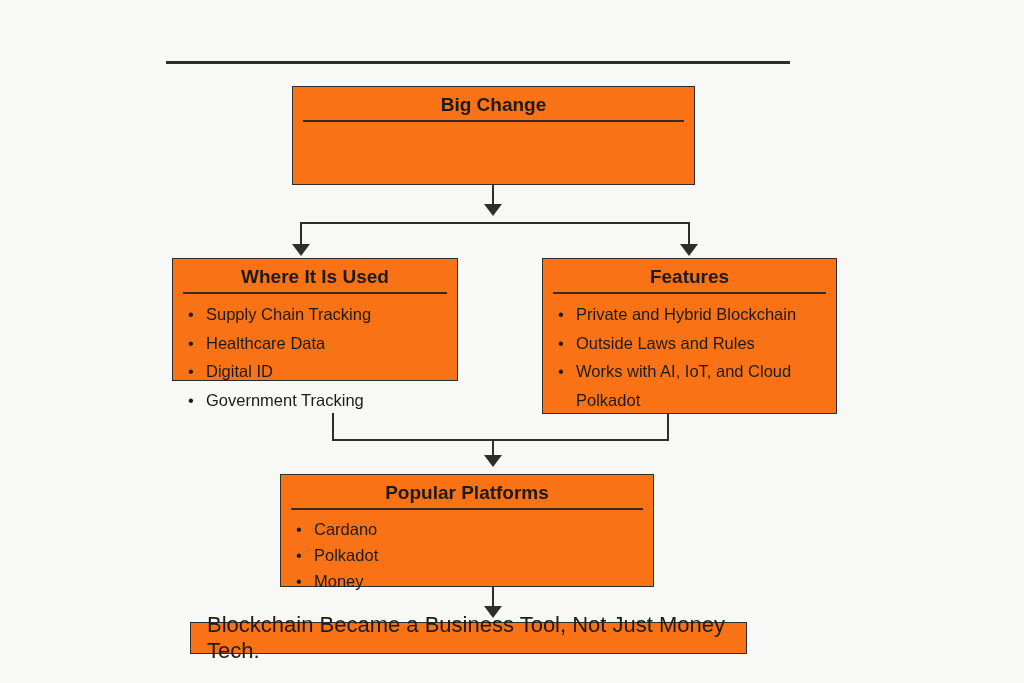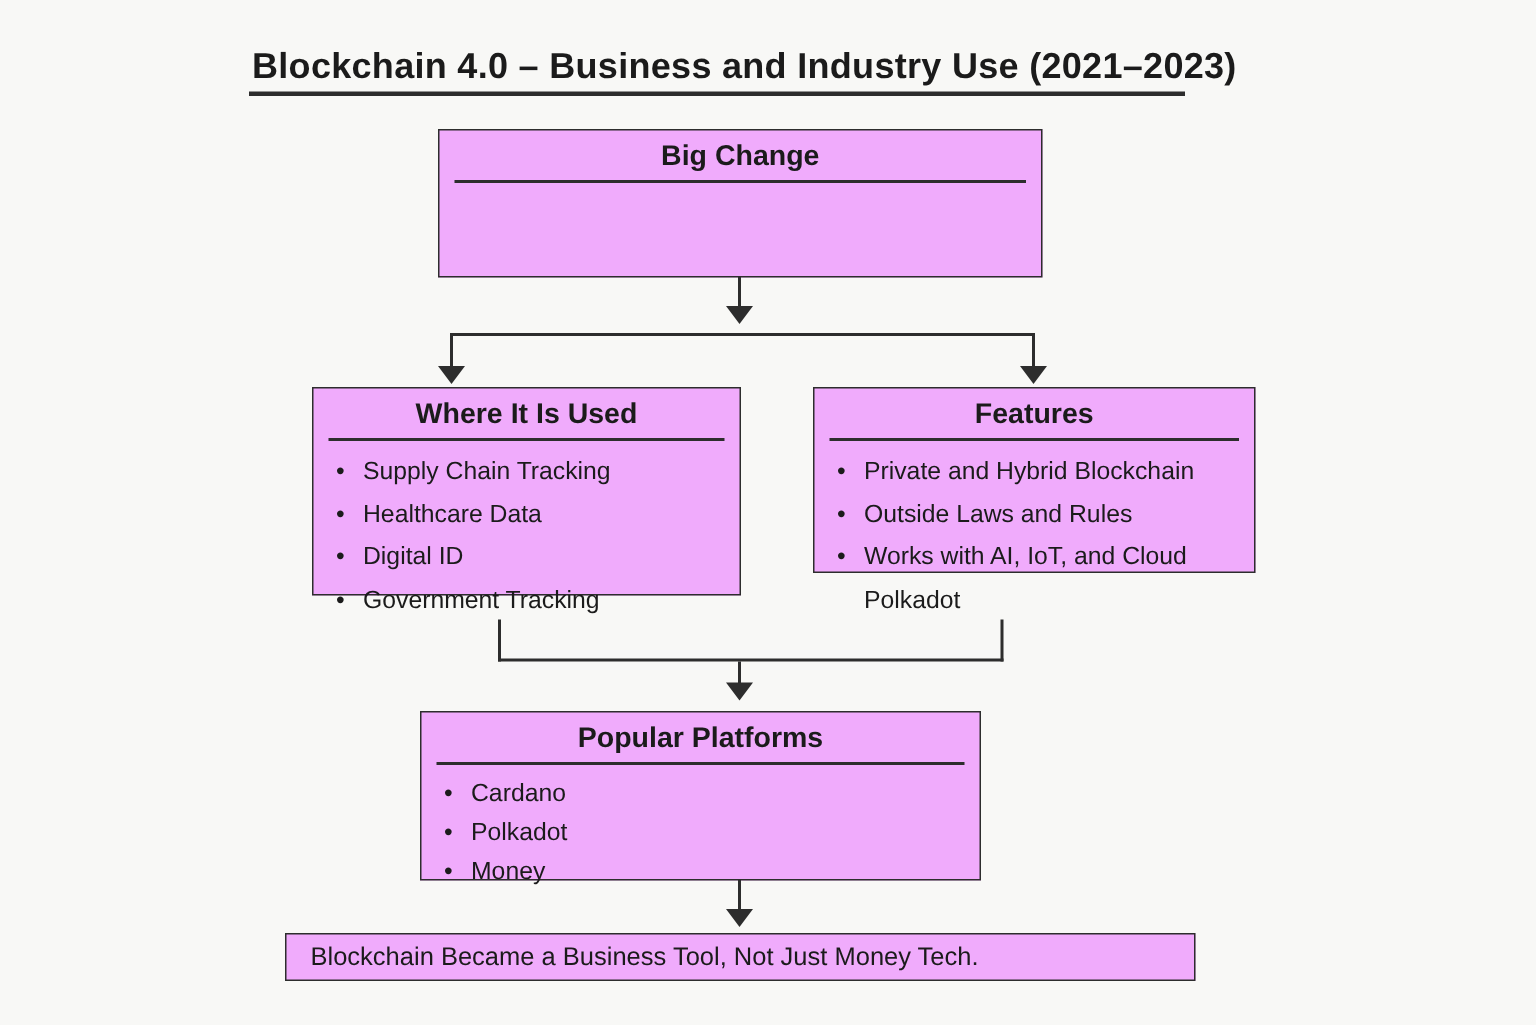--- a/index.html
+++ b/index.html
@@ -15,49 +15,49 @@
     position:absolute; left:168px; top:31px;
     font-size:24px; font-weight:600; letter-spacing:0.2px;
     white-space:nowrap;
   }
   .title-underline {
     position:absolute; left:166px; top:61px; width:624px; height:2.5px;
     background:#2d2d2d;
   }
   .box {
     position:absolute;
-    background:#f0abfc;
+    background:#f97316;
     border:1.5px solid #2d2d2d;
     box-sizing:border-box;
   }
   .box-header {
     text-align:center; font-weight:700; font-size:19px;
     padding-top:6px; line-height:24px;
   }
   .box-sep { height:2px; background:#2d2d2d; margin:3px 10px 0 10px; }
 
   .big-change { left:292px; top:86px; width:403px; height:99px; }
   .big-change .box-body {
     padding:8px 8px 0 52px; font-size:17px; line-height:24.5px;
   }
 
-  .where    { left:172px; top:258px; width:286px; height:139px;margin-left:36px; }
-  .features { left:542px; top:258px; width:295px; height:124px; }
+  .where    { left:172px; top:258px; width:286px; height:123px; }
+  .features { left:542px; top:258px; width:295px; height:156px; }
   .platforms{ left:280px; top:474px; width:374px; height:113px; }
 
   .box ul { list-style:none; margin:6px 0 0 0; padding:0 8px 0 15px; }
   .box li { display:flex; font-size:16.5px; line-height:28.5px; }
   .platforms li { line-height:26px; }
   .blt { flex:0 0 18px; }
   .li-text { flex:1 1 auto; }
 
   .conclusion-box {
-    left:190px; top:622px; width:607px; height:32px;
+    left:190px; top:622px; width:557px; height:32px;
     display:flex; align-items:center;
-    padding-left:16px; font-size:17px;
+    padding-left:16px; font-size:22px;
   }
 
   .line { position:absolute; background:#2d2d2d; }
   .arrowhead {
     position:absolute; width:0; height:0;
     border-left:9px solid transparent;
     border-right:9px solid transparent;
     border-top:12px solid #2d2d2d;
   }
   
@@ -77,21 +77,20 @@
   .merge-ch  { left:484px; top:455px; }
   
   .fin-stem  { left:492px; top:586px; width:2px;  height:21px; }
   .fin-head  { left:484px; top:606px; }
 </style>
 </head>
 <body>
 
 <div class="canvas">
 
-  <div class="title">Blockchain 4.0 – Business and Industry Use (2021–2023)</div>
   <div class="title-underline"></div>
 
   <div class="box big-change">
     <div class="box-header">Big Change</div>
     <div class="box-sep"></div>
   </div>
 
   <div class="line a1-stem"></div>
   <div class="arrowhead a1-head"></div>
   <div class="line branch-h"></div>

